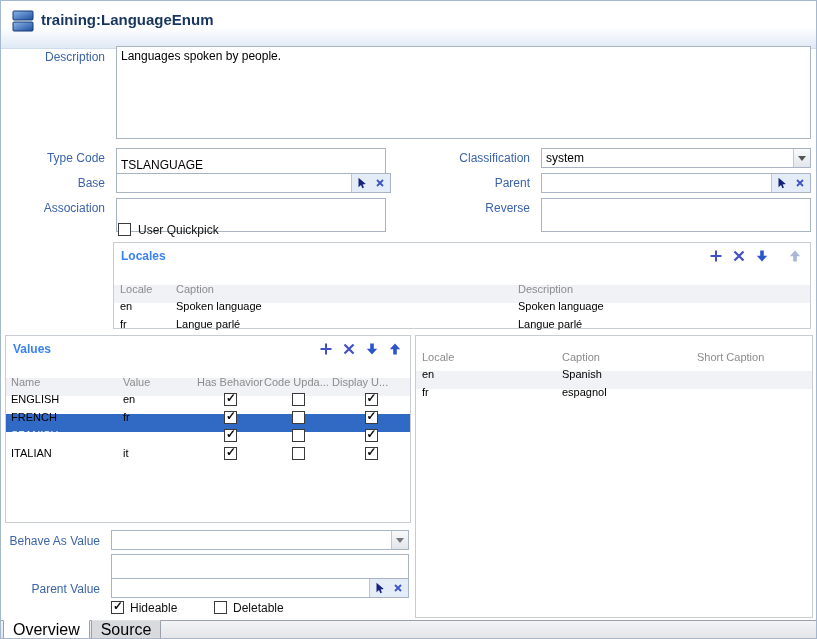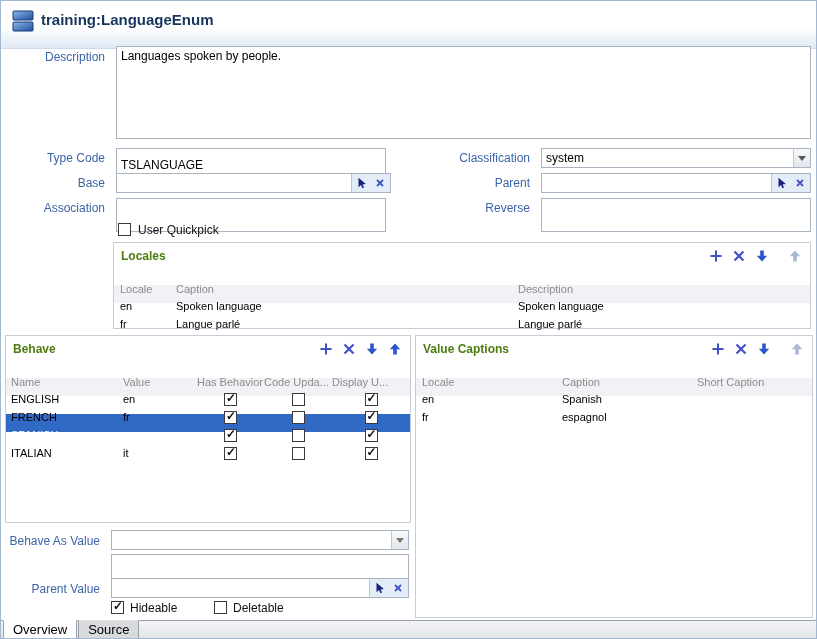--- a/index.html
+++ b/index.html
@@ -39,21 +39,21 @@
   
   .checkbox { width:13px; height:13px; display:inline-block; position:relative;
               border:1px solid #3a3a3a; background:#fff; flex:0 0 auto; }
   .checkbox[data-checked="true"]::after { content:"✓"; position:absolute; left:1px; top:-3px;
               font-size:12px; font-weight:bold; color:#0b0b0b; }
   .abs { position:absolute; }
 
   
   .panel { position:absolute; background:#fff; border:1px solid #c8ccd4; }
   .g-header { height:25px; display:flex; align-items:center; padding:0 7px; }
-  .g-title { font-size:12px; font-weight:bold; color:#4d7c0f; }
+  .g-title { font-size:12px; font-weight:bold; color:#3b82f6; }
   .tb-spacer { margin-left:auto; }
   .tbi { width:16px; height:16px; margin-left:7px; display:inline-flex;
          align-items:center; justify-content:center; cursor:default; }
   .tbi.up-sep { margin-left:17px; }
   .colhdr { height:17px; display:flex; font-size:11px; color:#8c8c8c; align-items:center; }
   .trow { height:18px; display:flex; font-size:11px; color:#000; align-items:center; }
   .trow:nth-child(odd) { background:#f0f2f6; }
   .trow[data-selected="true"] { background:#316ac5; color:#fff; }
   .cell { white-space:nowrap; overflow:hidden; padding-left:6px;margin-top:24px; }
   .cbcell { display:flex; justify-content:center; padding-left:0; }
@@ -64,21 +64,21 @@
   .vc-name { width:111px; padding-left:5px; } .vc-value { width:80px; }
   .vc-hb { width:67px; } .vc-cu { width:68px; } .vc-du { flex:1; }
   
   .cc-locale { width:140px; } .cc-caption { width:135px; } .cc-short { flex:1; }
 
   
   .tabbar { position:absolute; left:0; top:619px; width:100%; height:20px;
             background:linear-gradient(#f3f4f6,#e1e3e7); border-top:1px solid #98a0ac;
             display:flex; align-items:flex-start; padding-left:2px; }
   .tab { position:relative; top:-1px; height:19px; line-height:17px; padding:0 9px;
-         font-size:13px; color:#000; background:#d8dadd;
+         font-size:16px; color:#000; background:#d8dadd;
          border:1px solid #9aa0aa; border-top:1px solid #e1e3e7;
          border-radius:0 0 2px 2px; margin-right:1px; cursor:default; }
   .tab.active { background:#fff; border-top:1px solid #fff; z-index:2; }
 
   svg { display:block; }
 </style>
 </head>
 <body>
 
 <div id="window">
@@ -192,21 +192,21 @@
     </div>
     <div class="trow">
       <span class="cell lc-locale">fr</span>
       <span class="cell lc-caption">Langue parlé</span>
       <span class="cell lc-desc">Langue parlé</span>
     </div>
   </div>
 
   <div class="panel" style="left:4px;top:334px;width:406px;height:188px;">
     <div class="g-header">
-      <span class="g-title">Behave</span>
+      <span class="g-title">Values</span>
       <span class="tb-spacer"></span>
       <span class="tbi">
           <svg width="14" height="14" viewBox="0 0 14 14">
             <path d="M6 1.5h2v4.5h4.5v2H8v4.5H6V8H1.5V6H6z" fill="#4050c8"></path>
           </svg>
         </span>
       <span class="tbi">
           <svg width="14" height="14" viewBox="0 0 14 14">
             <path d="M2.5 2.5 L11.5 11.5 M11.5 2.5 L2.5 11.5" stroke="#4050c8" stroke-width="2.2"></path>
           </svg>
@@ -312,44 +312,20 @@
       </span>
     </span>
   </div>
 
   <span class="checkbox abs" style="left:110px;top:600px;" data-checked="true"></span>
   <span class="blabel" style="left:129px;top:599px;">Hideable</span>
   <span class="checkbox abs" style="left:213px;top:600px;" data-checked="false"></span>
   <span class="blabel" style="left:232px;top:599px;">Deletable</span>
 
   <div class="panel" style="left:414px;top:334px;width:398px;height:283px;">
-    <div class="g-header">
-      <span class="g-title">Value Captions</span>
-      <span class="tb-spacer"></span>
-      <span class="tbi">
-          <svg width="14" height="14" viewBox="0 0 14 14">
-            <path d="M6 1.5h2v4.5h4.5v2H8v4.5H6V8H1.5V6H6z" fill="#4050c8"></path>
-          </svg>
-        </span>
-      <span class="tbi">
-          <svg width="14" height="14" viewBox="0 0 14 14">
-            <path d="M2.5 2.5 L11.5 11.5 M11.5 2.5 L2.5 11.5" stroke="#4050c8" stroke-width="2.2"></path>
-          </svg>
-        </span>
-      <span class="tbi">
-          <svg width="14" height="14" viewBox="0 0 14 14">
-            <path d="M5.2 1.5h3.6v5.3h3.4L7 12.5 1.8 6.8h3.4z" fill="#2c55cc"></path>
-          </svg>
-        </span>
-      <span class="tbi up-sep">
-          <svg width="14" height="14" viewBox="0 0 14 14">
-            <path d="M5.2 12.5h3.6V7.2h3.4L7 1.5 1.8 7.2h3.4z" fill="#aab6d6"></path>
-          </svg>
-        </span>
-    </div>
     <div class="colhdr">
       <span class="cell cc-locale">Locale</span>
       <span class="cell cc-caption">Caption</span>
       <span class="cell cc-short">Short Caption</span>
     </div>
     <div class="trow">
       <span class="cell cc-locale">en</span>
       <span class="cell cc-caption">Spanish</span>
       <span class="cell cc-short"></span>
     </div>

